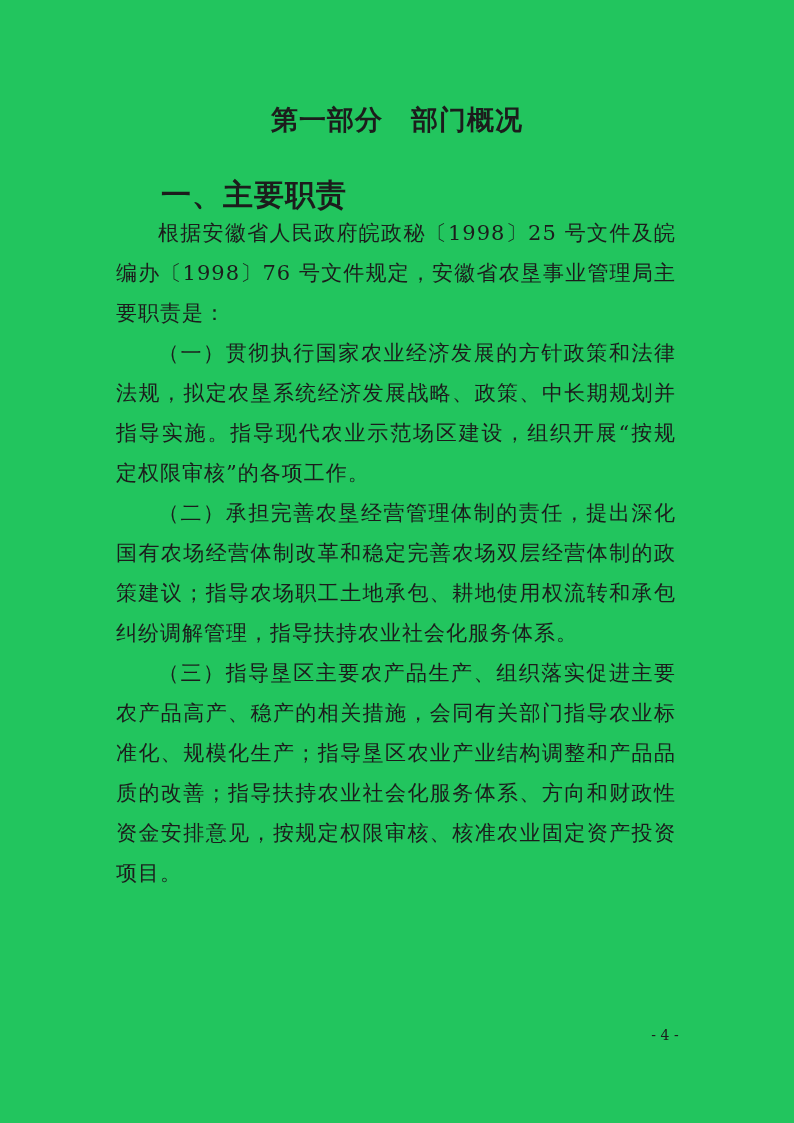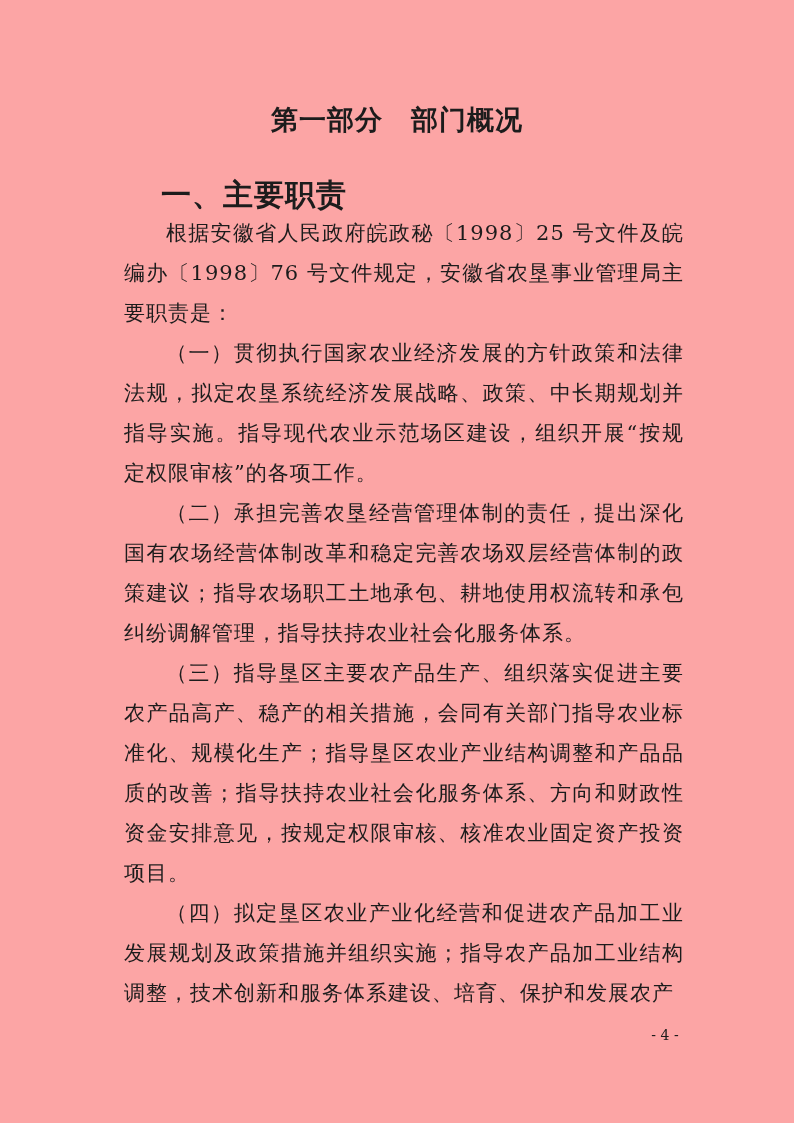--- a/index.html
+++ b/index.html
@@ -4,21 +4,21 @@
 <style>
   html, body {
     margin: 0;
     padding: 0;
     background: #ffffff;
   }
   .page {
     position: relative;
     width: 794px;
     height: 1123px;
-    background: #fca5a5;
+    background: #22c55e;
     color: #1c1c1c;
     overflow: hidden;
     margin: 0 auto;
     font-family: "DejaVu Serif", serif;
   }
   .doc-title {
     position: absolute;
     top: 101px;
     left: 0;
     right: 0;
@@ -36,21 +36,21 @@
     left: 161px;
     font-family: "DejaVu Sans", sans-serif;
     font-weight: bold;
     font-size: 30px;
     line-height: 36px;
     letter-spacing: 1px;
   }
   .body-block {
     position: absolute;
     top: 213px;
-    left: 124px;
+    left: 116px;
     width: 560px;
     font-family: "DejaVu Serif", serif;
     font-size: 21px;
     line-height: 40px;
     letter-spacing: 1px;
     text-align: justify;
     text-justify: inter-character;
   }
   .body-block p {
     margin: 0;
@@ -76,18 +76,17 @@
 
   <div class="doc-title">第一部分　部门概况</div>
 
   <div class="section-heading">一、主要职责</div>
 
   <div class="body-block">
     <p>根据安徽省人民政府皖政秘〔1998〕25 号文件及皖编办〔1998〕76 号文件规定，安徽省农垦事业管理局主要职责是：</p>
     <p>（一）贯彻执行国家农业经济发展的方针政策和法律法规，拟定农垦系统经济发展战略、政策、中长期规划并指导实施。指导现代农业示范场区建设，组织开展“按规定权限审核”的各项工作。</p>
     <p>（二）承担完善农垦经营管理体制的责任，提出深化国有农场经营体制改革和稳定完善农场双层经营体制的政策建议；指导农场职工土地承包、耕地使用权流转和承包纠纷调解管理，指导扶持农业社会化服务体系。</p>
     <p>（三）指导垦区主要农产品生产、组织落实促进主要农产品高产、稳产的相关措施，会同有关部门指导农业标准化、规模化生产；指导垦区农业产业结构调整和产品品质的改善；指导扶持农业社会化服务体系、方向和财政性资金安排意见，按规定权限审核、核准农业固定资产投资项目。</p>
-    <p>（四）拟定垦区农业产业化经营和促进农产品加工业发展规划及政策措施并组织实施；指导农产品加工业结构调整，技术创新和服务体系建设、培育、保护和发展农产</p>
   </div>
 
   <div class="page-number">- 4 -</div>
 
 </div>
 
 </body></html>

